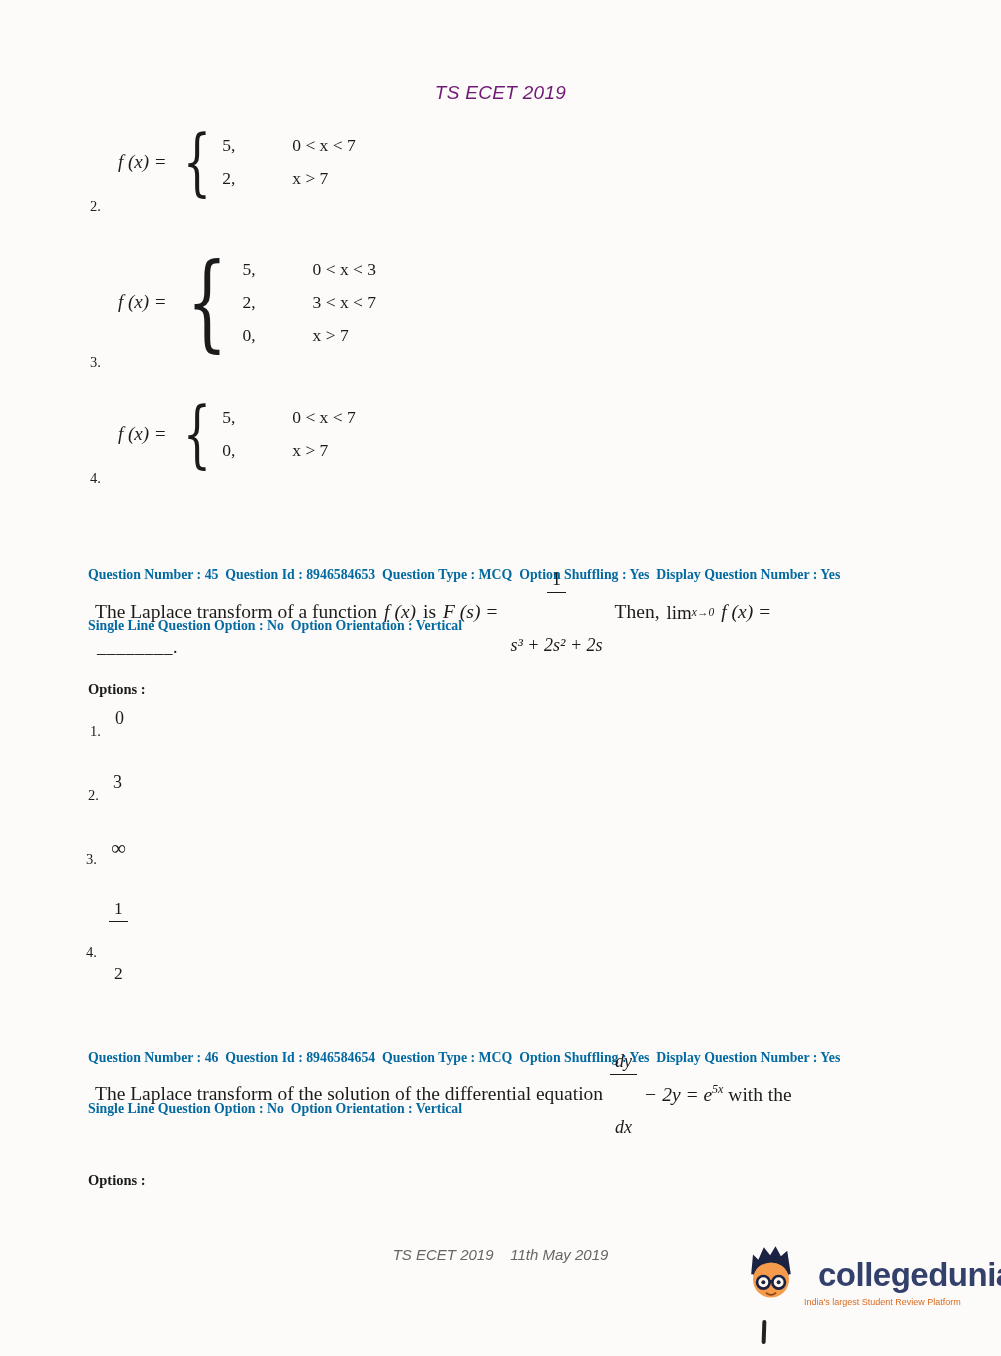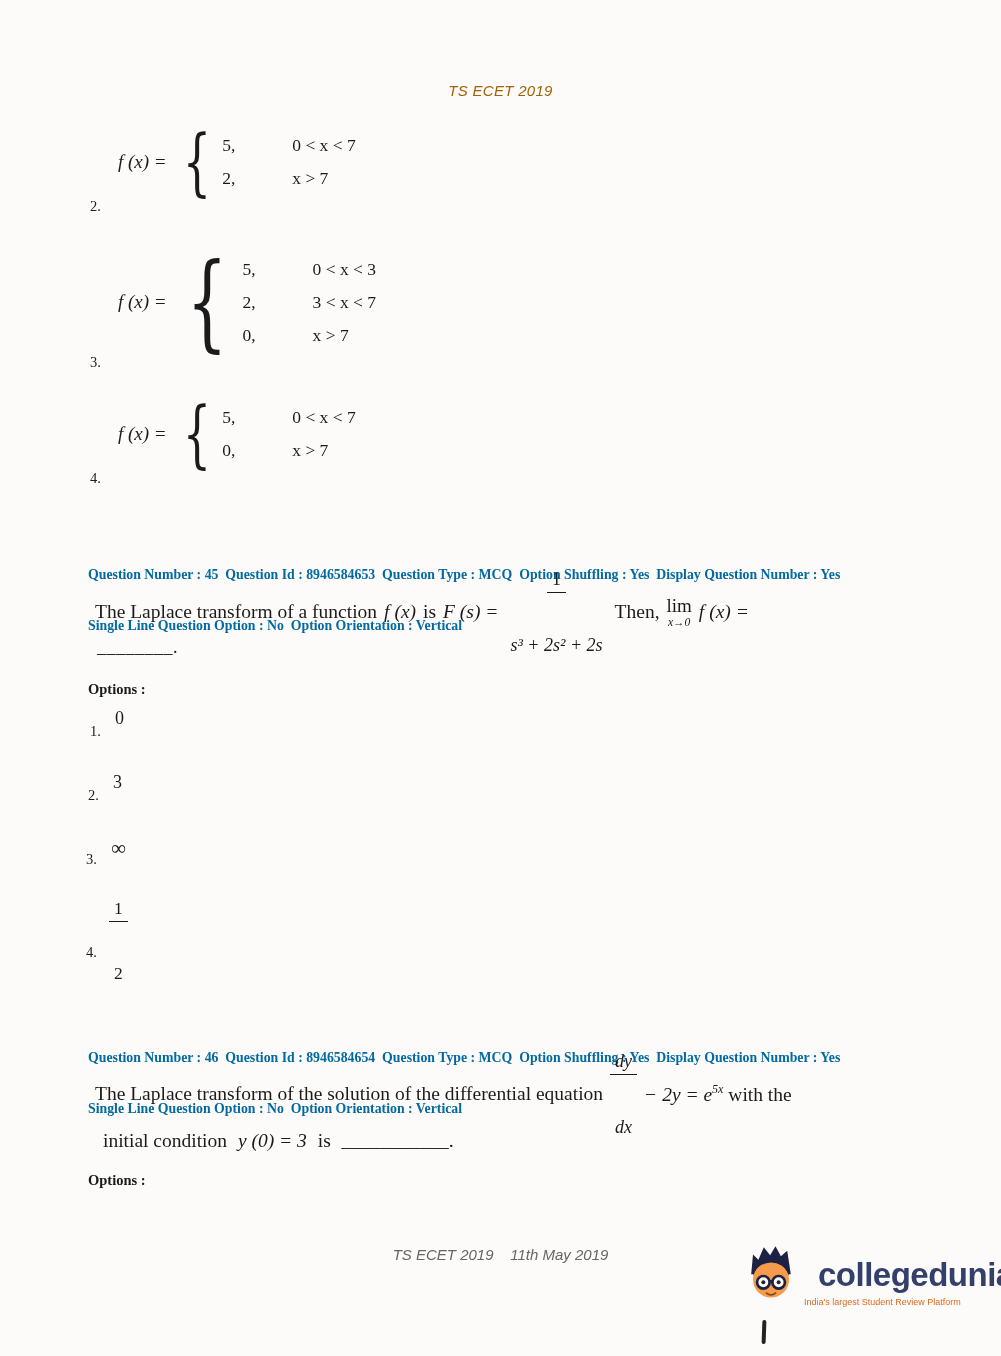--- a/index.html
+++ b/index.html
@@ -7,21 +7,21 @@
   body { background:#e8e8e8; }
   .page {
     position:relative; width:1001px; height:1356px; margin:0 auto;
     background:#fcfbf9; overflow:hidden;
     font-family:"Liberation Serif", serif; color:#1b1b1b;
   }
   .it { font-style:italic; }
   .hdr {
     position:absolute; top:82px; left:0; right:0; text-align:center;
     font-family:"Liberation Sans", sans-serif; font-style:italic;
-    font-size:15px; color:#a16207; letter-spacing:.3px;
+    font-size:19px; color:#701a75; letter-spacing:.3px;
   }
   
   .pw { position:absolute; }
   .pw2 { left:88px; top:126px; }
   .pw3 { left:88px; top:250px; }
   .pw4 { left:88px; top:398px; }
   .pw-num { position:absolute; left:2px; bottom:-17px; font-size:14.5px; color:#222; }
   .pw-body { display:flex; align-items:center; margin-left:30px; }
   .fx { font-size:19px; margin-right:3px; white-space:pre; }
   .brace { font-family:"DejaVu Serif", serif; line-height:1; display:inline-block;
@@ -39,21 +39,21 @@
   
   .qline { position:absolute; display:flex; align-items:center; font-size:19.5px; }
   .qline > * { margin-right:7px; }
   .q45line { left:95px; top:568px;justify-content:space-between; }
   .q46line { left:95px; top:1050px; }
   .frac { display:inline-flex; flex-direction:column; align-items:center;
           font-size:16.5px; line-height:1.25; }
   .frac .fnum { padding:0 5px 1px; border-bottom:1.4px solid #1b1b1b; }
   .frac .fden { padding:1px 5px 0;margin-top:40px; }
   .qfrac { font-size:18px; }
-  .lim { display:inline-flex; flex-direction:column; align-items:center; line-height:1; }
+  .lim { display:inline-flex; flex-direction:row; align-items:center; line-height:1; }
   .lim .limw { font-size:19px; }
   .lim .lims { font-size:11.5px; margin-top:2px; }
   .supx { font-size:12px; }
   .eqgroup > span { white-space:pre; }
   .blank { position:absolute; font-size:18px; letter-spacing:.5px; }
   .q45blank { left:97px; top:637px; }
   .optlabel { position:absolute; left:88px; font-weight:700; font-size:14.5px; }
   .q45optlabel { top:681px; }
   .q46optlabel { top:1172px; }
   
@@ -206,26 +206,20 @@
 
   <div class="qline q46line">
     <span>The  Laplace transform of the solution of the differential equation</span>
     <span class="frac qfrac">
       <span class="fnum it">dy</span>
       <span class="fden it">dx</span>
     </span>
     <span class="eqgroup"><span class="it">− 2y = e</span><sup class="supx it">5x</sup><span> with the</span></span>
   </div>
 
-  <div class="q46line2">
-    <span>initial condition</span>
-    <span class="it">y (0) = 3</span>
-    <span>is</span>
-    <span>___________.</span>
-  </div>
 
   <div class="optlabel q46optlabel">Options :</div>
 
   <div class="ftr">TS ECET 2019    11th May 2019</div>
 
   <div class="brand">
     <svg class="brand-logo" viewBox="0 0 60 72" xmlns="http://www.w3.org/2000/svg">
       <polygon points="8,34 10,12 16,18 22,4 29,13 35,3 41,14 48,8 52,34" fill="#1c2342"></polygon>
       <circle cx="30" cy="40" r="20" fill="#f59b4b"></circle>
       <path d="M10 36 Q14 22 30 21 Q46 22 50 36 L50 30 Q44 18 30 18 Q16 18 10 30 Z" fill="#1c2342"></path>

